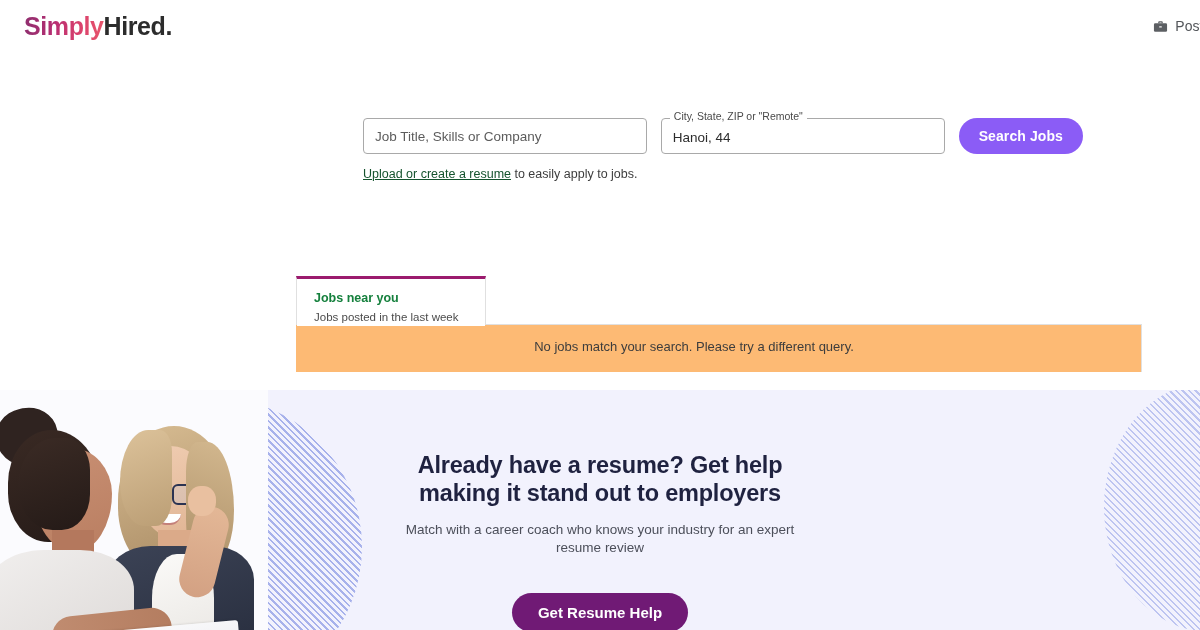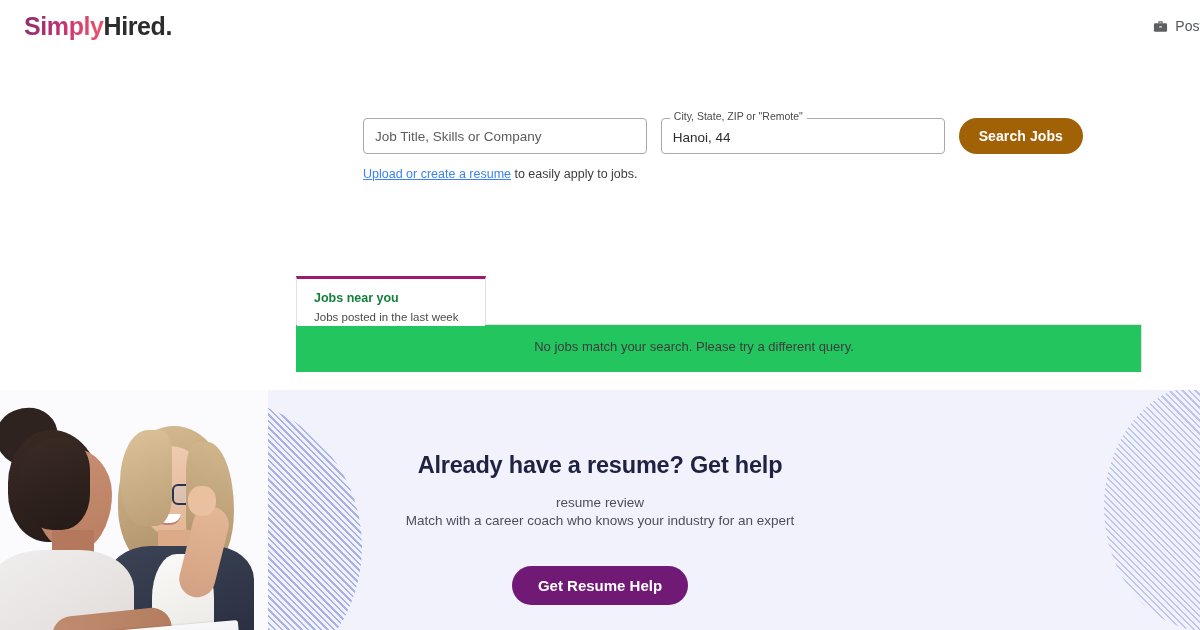--- a/index.html
+++ b/index.html
@@ -138,37 +138,37 @@
     line-height: 1;
     white-space: nowrap;
     pointer-events: none;
   }
 
   .search-btn {
     height: 36px;
     padding: 0 20px;
     border: none;
     border-radius: 20px;
-    background: #a16207;
+    background: #8b5cf6;
     color: #ffffff;
     font-family: "Liberation Sans", sans-serif;
     font-size: 14px;
     font-weight: bold;
     cursor: pointer;
     white-space: nowrap;
     letter-spacing: 0.1px;
   }
 
   .resume-line {
     margin-top: 13px;
     font-size: 12.5px;
     color: #3d3d3d;
   }
   .resume-line a {
-    color: #3b82f6;
+    color: #14532d;
     text-decoration: underline;
   }
 
   
   .tabs-wrap {
     position: absolute;
     left: 296px;
     top: 276px;
     width: 846px;
   }
@@ -199,21 +199,21 @@
   }
 
   .tab-panel {
     position: absolute;
     left: 0;
     top: 48px;
     width: 846px;
     height: 48px;
     border-top: 1px solid #e0e0e0;
     border-right: 1px solid #e0e0e0;
-    background: #22c55e;
+    background: #fdba74;
   }
   .tab-panel-mask {
     position: absolute;
     left: 1px;
     top: -1px;
     width: 188px;
     height: 2px;
     background: #fff;
   }
   .empty-msg {
@@ -507,23 +507,24 @@
       <div class="fig w1-body"></div>
       <div class="fig w2-arm"></div>
       <div class="fig w2-hand"></div>
       <div class="fig w1-arm"></div>
       <div class="fig paper"></div>
     </div>
 
     <div class="banner-text">
       <div class="banner-title">
         <div>Already have a resume? Get help</div>
+        <div>making it stand out to employers</div>
       </div>
       <div class="banner-sub">
+        <div>Match with a career coach who knows your industry for an expert</div>
         <div>resume review</div>
-        <div>Match with a career coach who knows your industry for an expert</div>
       </div>
       <button class="resume-btn">Get Resume Help</button>
       
     </div>
   </div>
 
 </div>
 
 </body></html>

